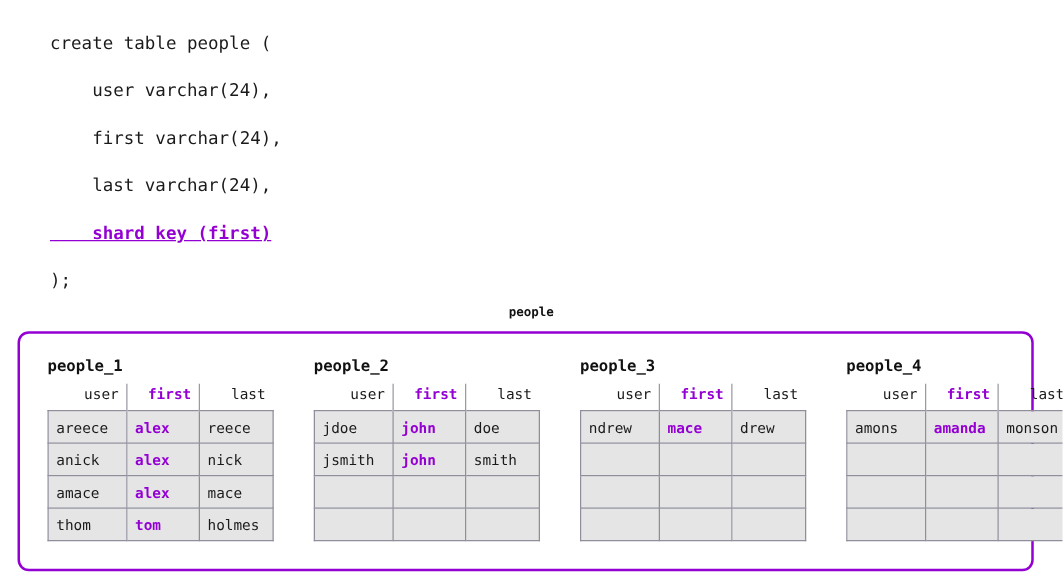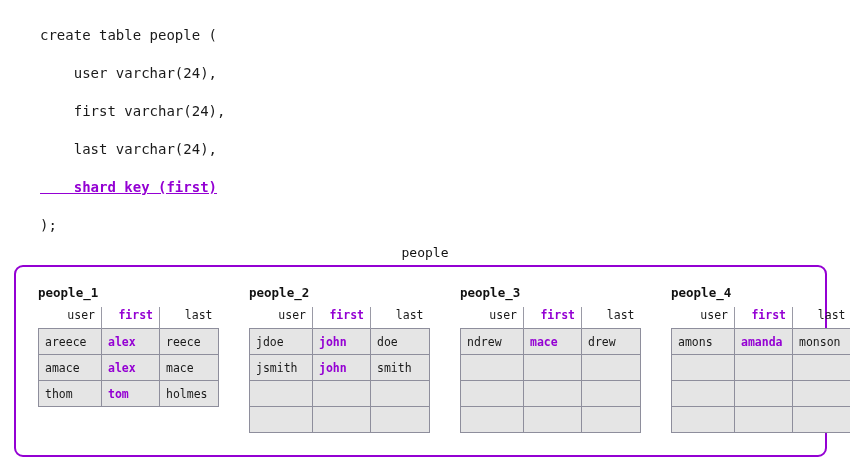--- a/index.html
+++ b/index.html
@@ -37,22 +37,22 @@
   }
 
   
   #people-title {
     position: absolute;
     left: 0;
     right: 0;
     top: 245px;
     text-align: center;
     font-family: "DejaVu Sans Mono", "Liberation Mono", monospace;
-    font-size: 13px;
-    font-weight: normal;
+    font-size: 10px;
+    font-weight: bold;
     color: #111111;
     letter-spacing: 0px;
   }
 
   #shard-container {
     position: absolute;
     left: 14px;
     top: 265px;
     width: 813px;
     height: 192px;
@@ -64,28 +64,28 @@
 
   #shard-row {
     position: absolute;
     left: 0;
     top: 0;
     right: 0;
     bottom: 0;
     display: flex;
     padding: 18px 10px 10px 22px;
     box-sizing: border-box;
-    gap: 3px;
+    gap: 16px;
   }
 
   .shard {
     width: 195px;
     flex: 0 0 195px;
   }
-  .shard + .shard { margin-left: 13px; }
+  .shard + .shard { margin-left: 2px; }
 
   .shard-name {
     font-family: "DejaVu Sans Mono", "Liberation Mono", monospace;
     font-size: 12.5px;
     font-weight: bold;
     color: #111111;
     margin-bottom: 7px;
     letter-spacing: 0px;
   }
 
@@ -172,20 +172,25 @@
               <th>last</th>
             </tr>
           </thead>
           <tbody>
             <tr>
               <td>areece</td>
               <td class="key-col">alex</td>
               <td>reece</td>
             </tr>
             <tr>
+              <td>anick</td>
+              <td class="key-col">alex</td>
+              <td>nick</td>
+            </tr>
+            <tr>
               <td>amace</td>
               <td class="key-col">alex</td>
               <td>mace</td>
             </tr>
             <tr>
               <td>thom</td>
               <td class="key-col">tom</td>
               <td>holmes</td>
             </tr>
           </tbody>

